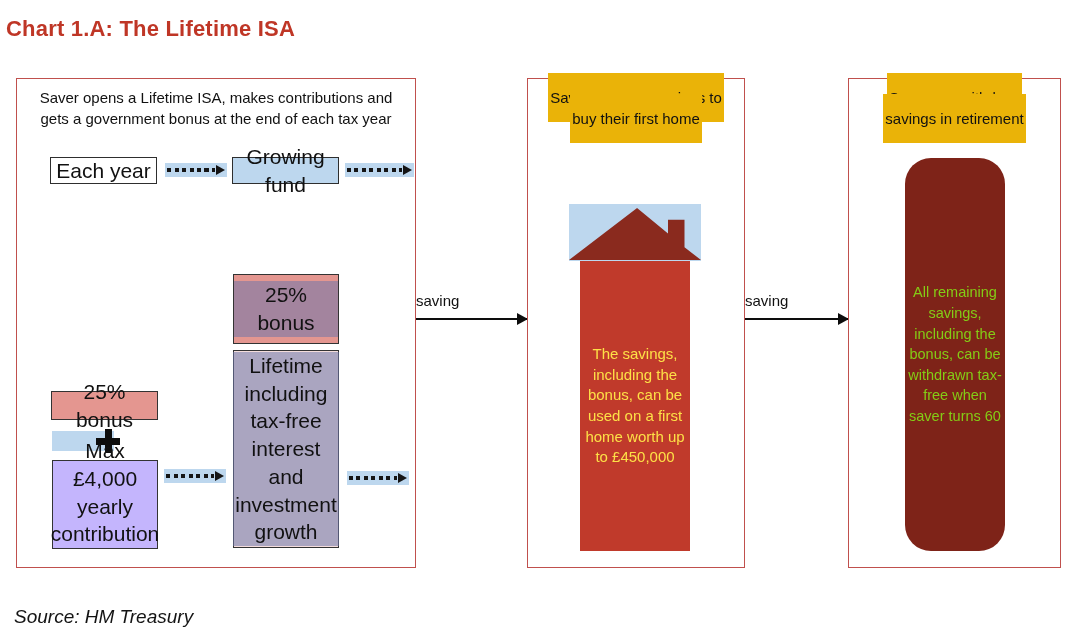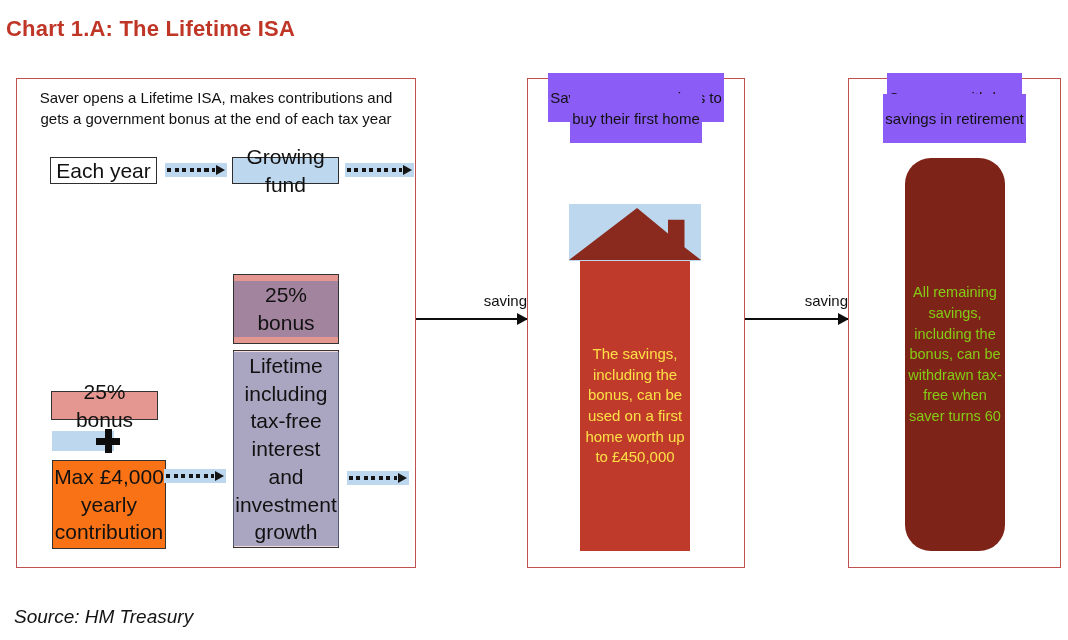--- a/index.html
+++ b/index.html
@@ -34,39 +34,39 @@
   #panel-right { left:848px; width:213px; }
 
   .panel-header {
     position:absolute; top:9px; left:8px; right:8px;
     text-align:center; font-size:15px; line-height:1.38; color:#111;
   }
   #panel-mid .panel-header   { left:19px; right:19px; }
   #panel-right .panel-header { left:17px; right:17px; }
 
   .hl-blue {
-    background:#8b5cf6; padding:16px 2px;
+    background:#eab308; padding:16px 2px;
     -webkit-box-decoration-break:clone; box-decoration-break:clone;
   }
   .hl-purple {
     background:rgba(110,118,170,0.55); padding:0 2px;
     -webkit-box-decoration-break:clone; box-decoration-break:clone;
   }
 
   
   .box {
     position:absolute; display:flex; align-items:center; justify-content:center;
     text-align:center; font-size:21px; line-height:1.32; color:#111;
   }
   #each-year-box     { left:33px;  top:78px;  width:107px; height:27px; background:#fff;     border:1.5px solid #2e2e2e; }
   #growing-fund-box  { left:215px; top:78px;  width:107px; height:27px; background:#BDD7EE;  border:1.5px solid #2e2e2e; }
   #bonus-top-box     { left:216px; top:195px; width:106px; height:70px; background:#E49690;  border:1px solid #333; }
   #savings-box       { left:216px; top:271px; width:106px; height:198px; background:#F4DDDC; border:1px solid #333; padding:0 1px; }
   #bonus-left-box    { left:34px;  top:312px; width:107px; height:29px; background:#E49690;  border:1px solid #333; }
-  #max-contrib-box   { left:35px;  top:381px; width:114px; height:89px; background:#f97316;  border:1px solid #333; }
+  #max-contrib-box   { left:35px;  top:381px; width:106px; height:89px; background:#c4b5fd;  border:1px solid #333;align-items:flex-end; }
 
   
   #plus-band {
     position:absolute; left:35px; top:352px; width:62px; height:20px;
     background:#BDD7EE;
   }
   .plus-icon {
     position:absolute; right:-6px; top:-2px; width:24px; height:24px;
   }
   .plus-icon::before {
@@ -91,21 +91,21 @@
     border-top:5px solid transparent;
     border-bottom:5px solid transparent;
   }
   #dotted-arrow-1 { left:148px; top:84px;  width:62px; }
   #dotted-arrow-2 { left:328px; top:84px;  width:69px; }
   #dotted-arrow-3 { left:147px; top:390px; width:62px; }
   #dotted-arrow-4 { left:330px; top:392px; width:62px; }
 
   
   .saving-arrow {
-    position:absolute; text-align:right; font-size:15px; color:#111;
+    position:absolute; text-align:left; font-size:15px; color:#111;
   }
   #saving-arrow-1 { left:416px; top:292px; width:111px; }
   #saving-arrow-2 { left:745px; top:292px; width:103px; }
   .saving-arrow .shaft {
     position:relative; margin-top:9px; height:2px; background:#0d0d0d;
   }
   .saving-arrow .shaft::after {
     content:""; position:absolute; right:-1px; top:-5px;
     border-left:11px solid #0d0d0d;
     border-top:6px solid transparent;

